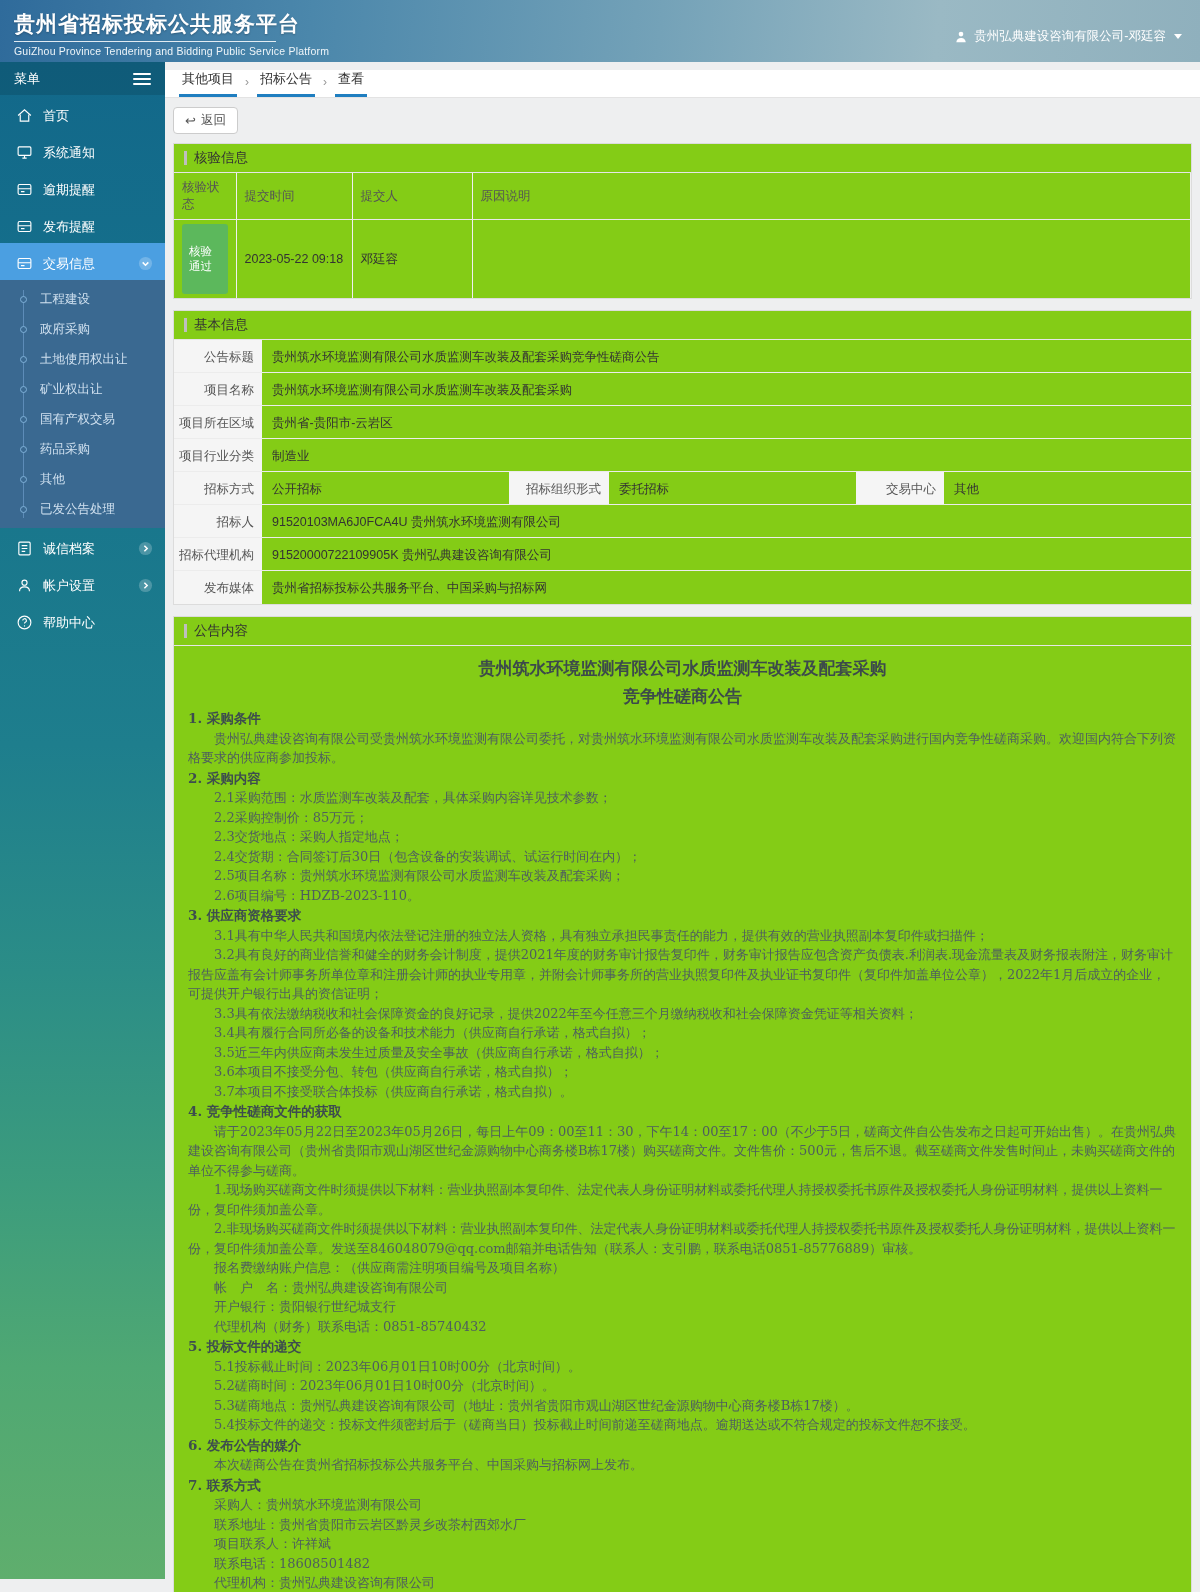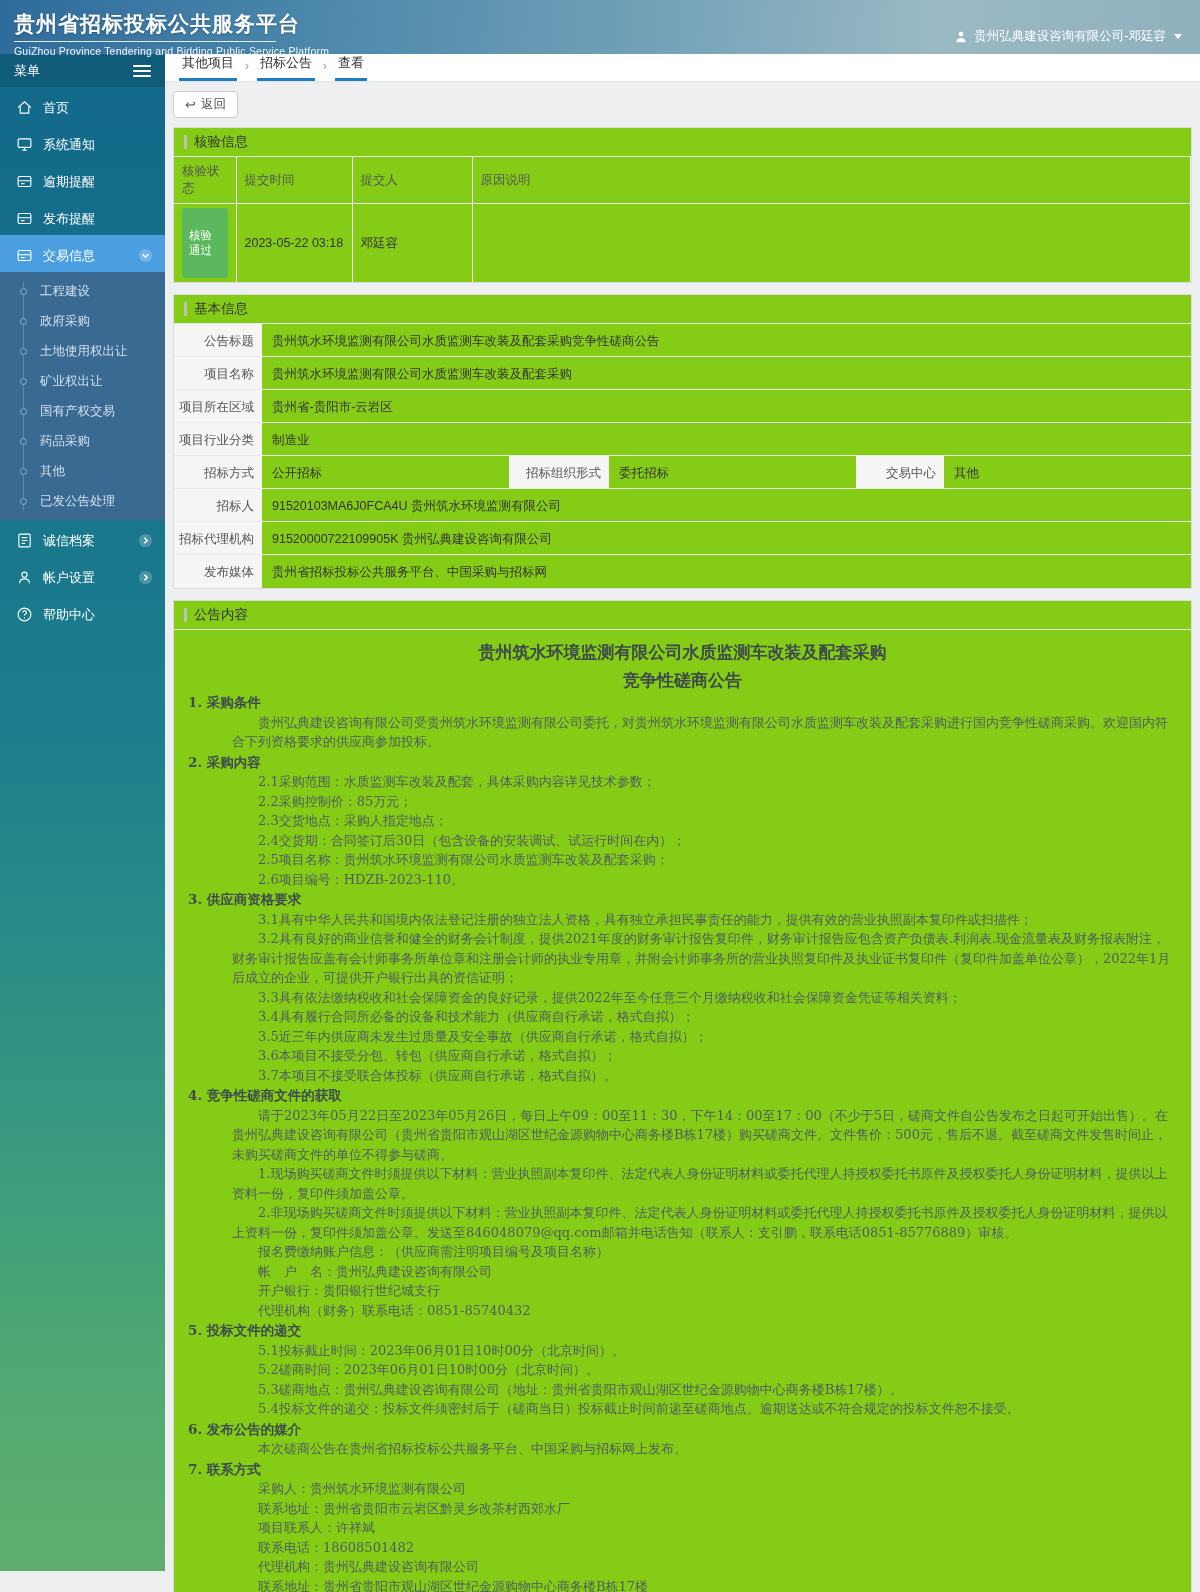--- a/index.html
+++ b/index.html
@@ -2,21 +2,21 @@
 <html><head>
 <meta charset="utf-8">
 <style>
   * { margin:0; padding:0; box-sizing:border-box; }
   html,body { background:#eeeff0; }
   body { font-family:"Liberation Sans", sans-serif; }
   #app { width:1200px; height:1592px; overflow:hidden; position:relative; background:#eeeff0; }
 
   
   .header {
-    height:54px; width:100%;
+    height:62px; width:100%;
     background:linear-gradient(95deg,#2f6b9b 0%,#4b87ab 26%,#74a2b8 55%,#9ab9c4 78%,#8fb0bd 100%);
     position:relative; color:#fff;
   }
   .logo { position:absolute; left:14px; top:10px; }
   .logo-title { font-size:21px; font-weight:bold; letter-spacing:1px; text-shadow:0 1px 2px rgba(0,0,0,.25); }
   .logo-rule { height:1px; background:rgba(255,255,255,.85); margin:3px 0 3px 0; width:262px; }
   .logo-sub { font-size:10.5px; color:#eef5f9; letter-spacing:.2px; }
   .user-box { position:absolute; right:18px; top:28px; display:flex; align-items:center; gap:6px; font-size:12.5px; color:#fff; cursor:pointer; }
   .user-box svg { width:14px; height:14px; }
   .caret { width:0; height:0; border-left:4px solid transparent; border-right:4px solid transparent; border-top:5px solid #fff; margin-left:2px; }
@@ -38,21 +38,21 @@
   .side-item .txt { flex:1; color:#fff; }
   .side-item.active { background:#4b9fe1; }
   .side-item .chev { width:15px; height:15px; }
   .submenu { background:#3a6991; padding:4px 0; position:relative; }
   .submenu:before { content:""; position:absolute; left:23px; top:10px; bottom:10px; width:1px; background:#5d8cb8; }
   .sub-item { height:30px; line-height:30px; padding-left:40px; color:#cfe0ef; font-size:12.5px; cursor:pointer; position:relative; }
   .sub-item:before { content:""; position:absolute; left:20px; top:12px; width:5px; height:5px; border:1px solid #7fb0d8; border-radius:50%; background:#3a6991; }
 
   
   .main { flex:1; display:flex; flex-direction:column; }
-  .crumb-bar { background:#fff; height:30px; display:flex; align-items:flex-end; padding:0 0 0 14px; border-bottom:1px solid #e3e3e3; }
+  .crumb-bar { background:#fff; height:30px; display:flex; align-items:flex-end; padding:0 0 0 14px; border-bottom:1px solid #e3e3e3;margin-top:8px; }
   .crumb { font-size:13px; color:#333; padding:0 3px 6px; border-bottom:3px solid #1f7ec0; cursor:pointer; }
   .crumb-sep { color:#999; font-size:12px; padding:0 8px 8px; }
   .toolbar { padding:9px 8px; }
   .btn-back { display:inline-flex; align-items:center; gap:5px; background:#fff; border:1px solid #ccc; border-radius:4px; padding:4px 11px; font-size:12.5px; color:#555; cursor:pointer; }
   .btn-back .bicon { font-size:13px; color:#555; line-height:1; }
 
   .panel { background:#84cc16; border:1px solid #dcdcdc; margin:0 8px 11px; }
   .panel-h { height:29px; display:flex; align-items:center; padding-left:10px; border-bottom:1px solid #e6e6e6; font-size:13.5px; color:#333; }
   .panel-h .bar { width:3px; height:14px; background:#bfbfbf; margin-right:7px; }
 
@@ -68,21 +68,21 @@
   .b-row:last-child { border-bottom:none; }
   .b-label { width:88px; flex:0 0 88px; background:#f5f5f5; color:#555; text-align:right; padding:9px 8px 0 4px; }
   .b-value { flex:1; color:#333; padding:9px 10px 0; }
   .b-label.mid { flex:0 0 100px; width:100px; }
   .b-label.mid3 { flex:0 0 88px; width:88px; }
 
   
   .doc { padding:6px 14px 14px; font-family:"DejaVu Serif", serif; color:#4e5e5f; font-size:13px; line-height:19.5px; }
   .doc-title { text-align:center; font-weight:bold; font-size:17px; line-height:24px; color:#3c4a4b; margin-top:4px; }
   .doc-heading { font-weight:bold; color:#3d4d4e; font-size:13.5px; margin-top:1px; }
-  .doc-para { text-indent:2em;margin-left:44px; }
+  .doc-para { text-indent:2em; }
 </style>
 </head>
 <body>
 
 <div id="app">
 
   <div class="header">
     <div class="logo">
       <div class="logo-title">贵州省招标投标公共服务平台</div>
       <div class="logo-rule"></div>
@@ -219,21 +219,21 @@
             <tr>
               <th class="col-status">核验状态</th>
               <th class="col-time">提交时间</th>
               <th class="col-person">提交人</th>
               <th>原因说明</th>
             </tr>
           </thead>
           <tbody>
             <tr>
               <td><span class="badge-pass">核验通过</span></td>
-              <td>2023-05-22 03:18</td>
+              <td>2023-05-22 09:18</td>
               <td>邓廷容</td>
               <td></td>
             </tr>
           </tbody>
         </table>
       </div>
 
       <div class="panel">
         <div class="panel-h">
           <span class="bar"></span>

